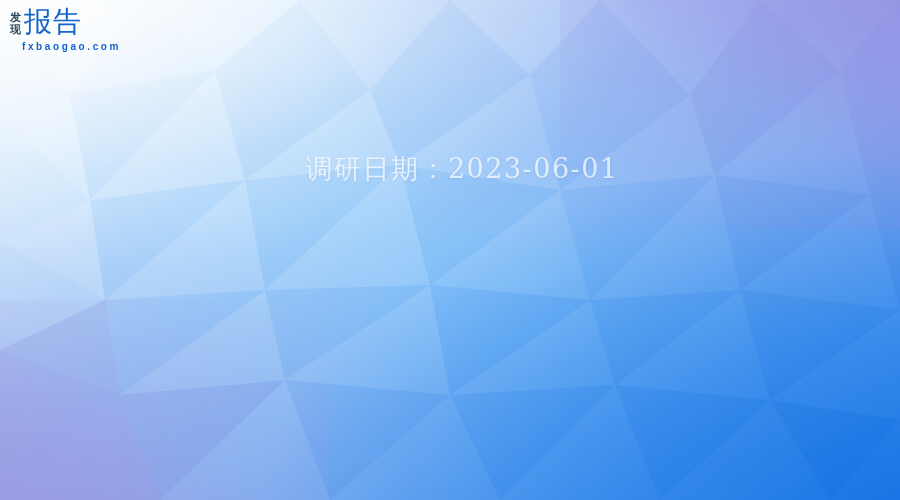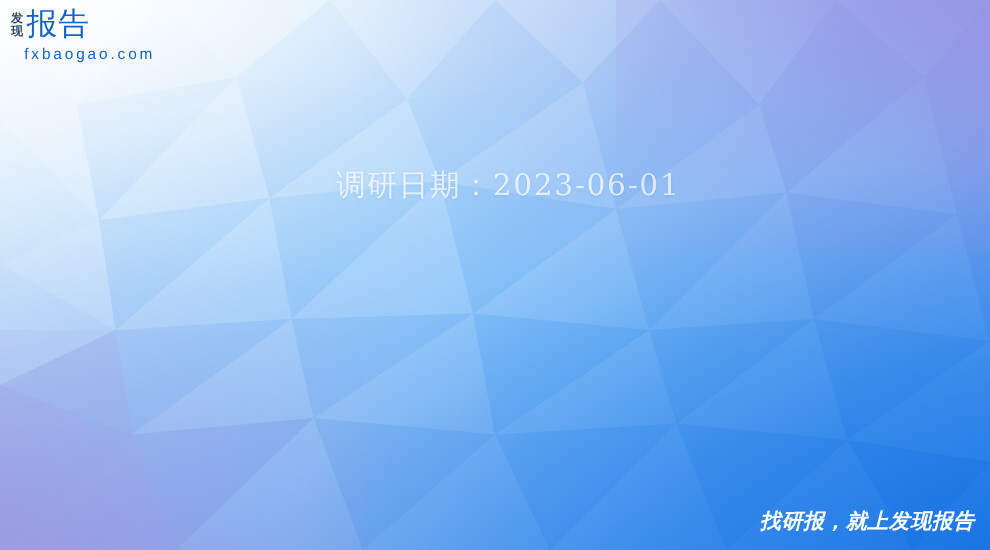--- a/index.html
+++ b/index.html
@@ -86,22 +86,22 @@
     line-height: 28px;
     font-weight: 400;
     color: #1464c8;
     letter-spacing: 1px;
   }
   .logo-url {
     position: absolute;
     left: 12px;
     top: 33px;
     font-family: "Liberation Sans", sans-serif;
-    font-size: 14px;
-    font-weight: 400;
+    font-size: 10px;
+    font-weight: 700;
     letter-spacing: 2.6px;
     color: #1464c8;
     white-space: nowrap;
   }
 
   
   .headline-block {
     position: absolute;
     left: 0;
     right: 0;
@@ -263,15 +263,14 @@
       </div>
       <div class="logo-big">报告</div>
     </div>
     <div class="logo-url">fxbaogao.com</div>
   </div>
 
   <div class="headline-block">
     <div class="subtitle">调研日期：2023-06-01</div>
   </div>
 
-  <div class="tagline">找研报，就上发现报告</div>
 
 </div>
 
 </body></html>

